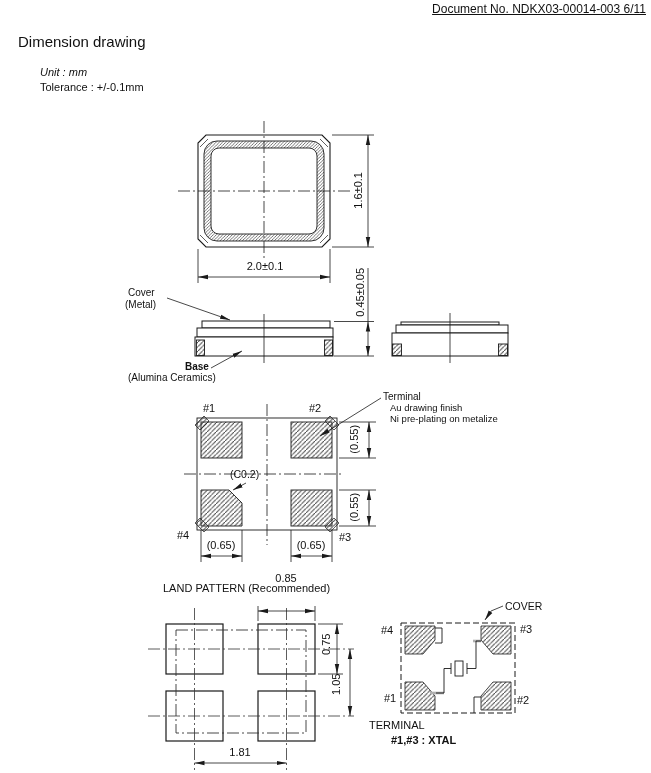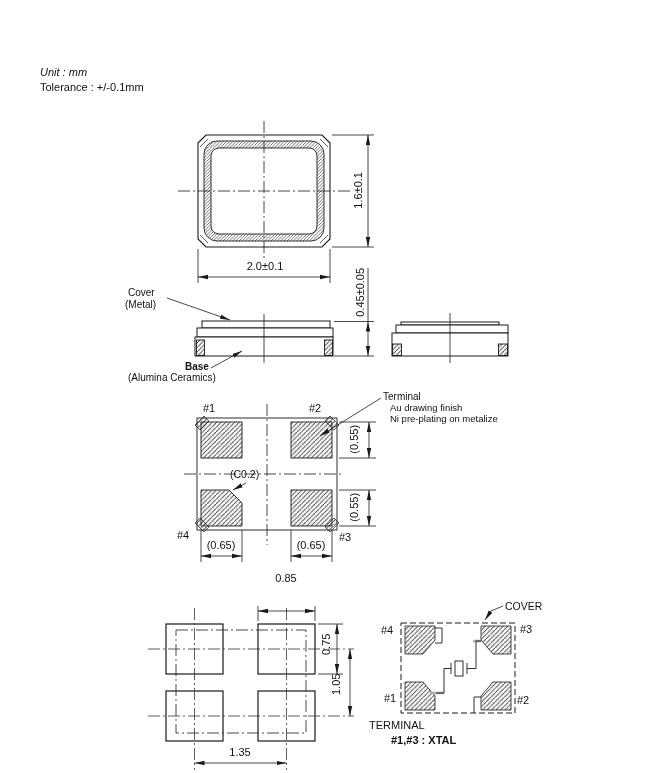--- a/index.html
+++ b/index.html
@@ -159,21 +159,23 @@
         <line x1="444" y1="668.5" x2="451" y2="668.5"></line>
         <line x1="467" y1="668.5" x2="476" y2="668.5"></line>
         <polyline points="476,668.5 476,641 481,641"></polyline>
         <polyline points="444,668.5 444,693 436,693"></polyline>
         <polyline points="481,697 474,697 474,713"></polyline>
       </g>
       <polyline points="503,606 491,611 485,620" stroke-width="0.8" marker-end="url(#arrE)"></polyline>
     </g>
   </svg>
 
-
+  <div class="lbl u" style="left:330px;top:3px;width:316px;text-align:right;font-size:12px;">Document No. NDKX03-00014-003 6/11</div>
+
+  <div class="lbl" style="left:18px;top:33px;font-size:15px;">Dimension drawing</div>
   <div class="lbl" style="left:40px;top:66px;font-style:italic;">Unit : mm</div>
   <div class="lbl" style="left:40px;top:81px;">Tolerance : +/-0.1mm</div>
 
   <div class="lbl ctr" style="left:235px;top:260px;width:60px;">2.0±0.1</div>
   <div class="lbl ctr rot" style="left:333px;top:184px;width:50px;">1.6±0.1</div>
   <div class="lbl ctr rot" style="left:330px;top:286px;width:60px;">0.45±0.05</div>
 
   <div class="lbl" style="left:128px;top:287px;font-size:10px;">Cover</div>
   <div class="lbl" style="left:125px;top:299px;font-size:10px;">(Metal)</div>
   <div class="lbl" style="left:185px;top:361px;font-size:10px;font-weight:bold;">Base</div>
@@ -185,24 +187,25 @@
   <div class="lbl" style="left:339px;top:531px;">#3</div>
   <div class="lbl ctr rot" style="left:336px;top:433px;width:36px;">(0.55)</div>
   <div class="lbl ctr rot" style="left:336px;top:501px;width:36px;">(0.55)</div>
   <div class="lbl ctr" style="left:200px;top:539px;width:42px;">(0.65)</div>
   <div class="lbl ctr" style="left:290px;top:539px;width:42px;">(0.65)</div>
   <div class="lbl" style="left:230px;top:468px;font-size:10.5px;">(C0.2)</div>
   <div class="lbl" style="left:383px;top:391px;font-size:10px;">Terminal</div>
   <div class="lbl" style="left:390px;top:403px;font-size:9.5px;">Au drawing finish</div>
   <div class="lbl" style="left:390px;top:414px;font-size:9.5px;">Ni pre-plating on metalize</div>
 
+  <div class="lbl" style="left:163px;top:582px;">LAND PATTERN (Recommended)</div>
   <div class="lbl ctr" style="left:266px;top:572px;width:40px;">0.85</div>
   <div class="lbl ctr rot" style="left:311px;top:638px;width:30px;">0.75</div>
   <div class="lbl ctr rot" style="left:321px;top:678px;width:30px;">1.05</div>
-  <div class="lbl ctr" style="left:215px;top:746px;width:50px;">1.35</div>
+  <div class="lbl ctr" style="left:215px;top:746px;width:50px;">1.81</div>
 
   <div class="lbl" style="left:505px;top:600px;font-size:10.5px;">COVER</div>
   <div class="lbl" style="left:381px;top:624px;">#4</div>
   <div class="lbl" style="left:520px;top:623px;">#3</div>
   <div class="lbl" style="left:384px;top:692px;">#1</div>
   <div class="lbl" style="left:517px;top:694px;">#2</div>
   <div class="lbl" style="left:369px;top:719px;">TERMINAL</div>
   <div class="lbl" style="left:391px;top:734px;font-weight:bold;">#1,#3 : XTAL</div>
 
 </div>

